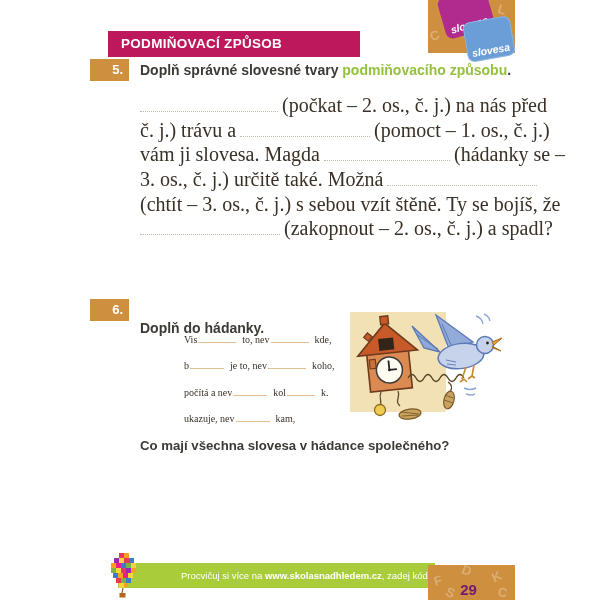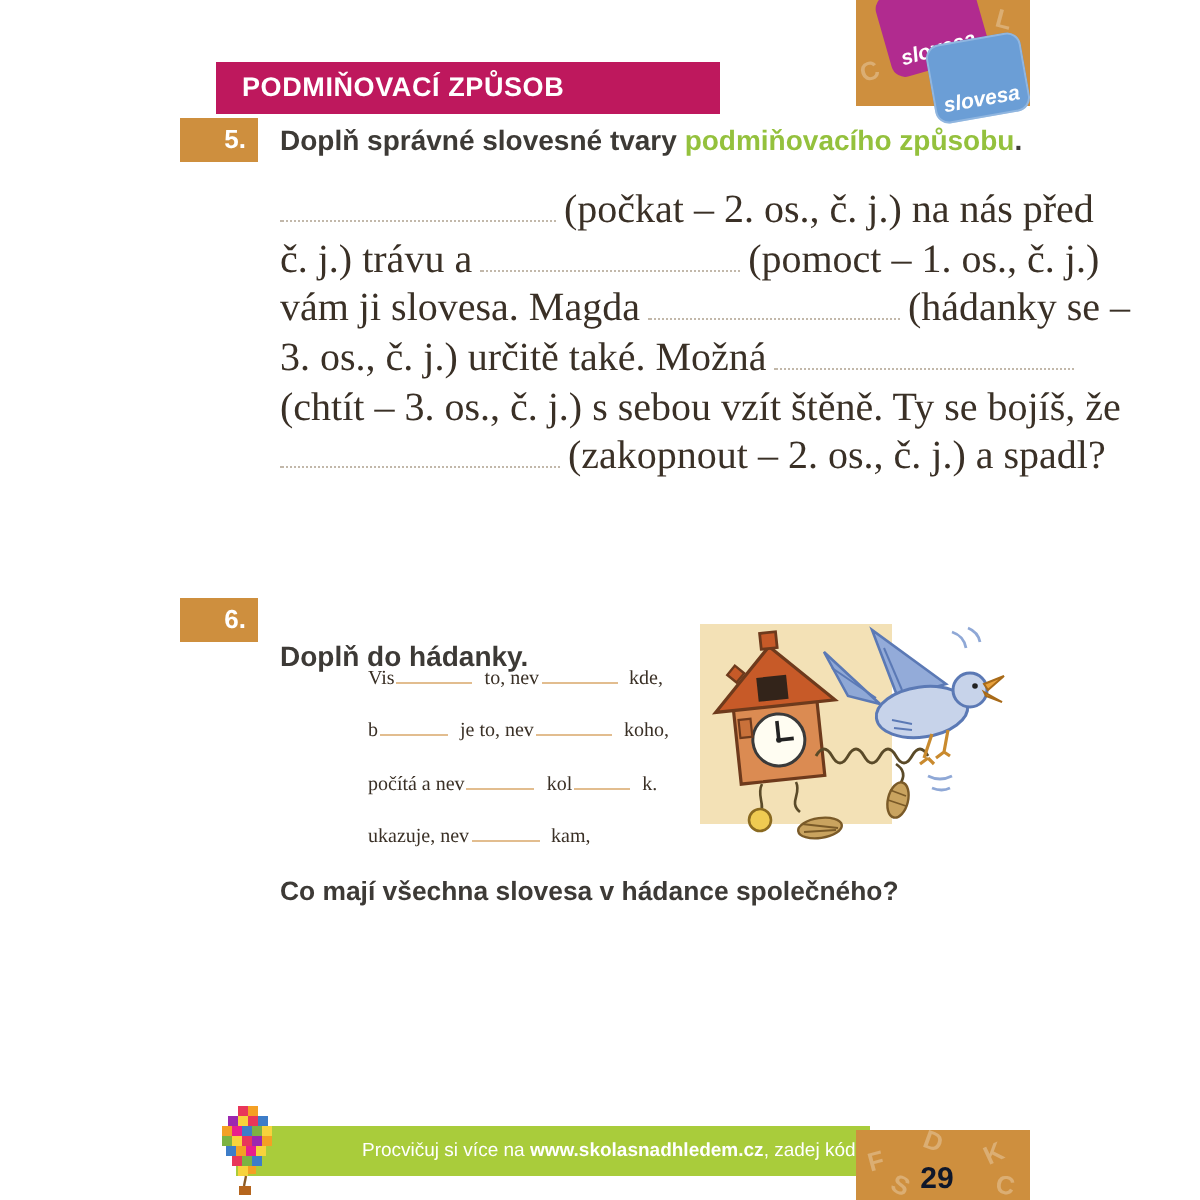--- a/index.html
+++ b/index.html
@@ -52,21 +52,21 @@
   
   .illustration{position:absolute;left:348px;top:302px;width:168px;height:120px;}
 
   
   .footer-bar{position:absolute;left:118px;top:563px;width:317px;height:25px;background:#a9cc3b;}
   .footer-text{position:absolute;left:63px;top:0;line-height:25px;color:#fff;
         font-family:"Liberation Sans",sans-serif;font-size:9.5px;white-space:nowrap;}
   .footer-text b{font-weight:bold;}
   .balloon{position:absolute;left:109px;top:551px;width:30px;height:48px;z-index:3;}
   .page-box{position:absolute;left:428px;top:565px;width:87px;height:35px;background:#ce8f3e;overflow:hidden;}
-  .page-num{position:absolute;left:0;right:6px;bottom:2px;text-align:center;color:#0f172a;
+  .page-num{position:absolute;left:0;right:6px;bottom:2px;text-align:center;color:#701a75;
         font-family:"Liberation Sans",sans-serif;font-weight:bold;font-size:15px;}
 </style>
 </head>
 <body>
 
 <div class="page">
 
   <div class="header-bar">
     <span class="ht">PODMIŇOVACÍ ZPŮSOB</span>
   </div>

